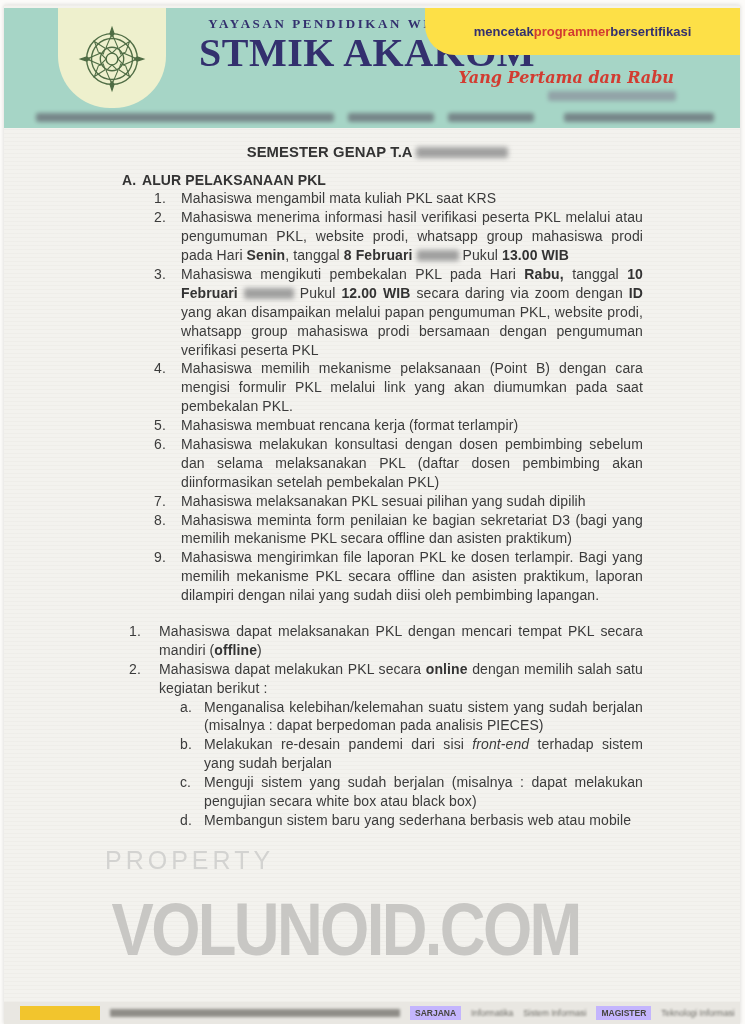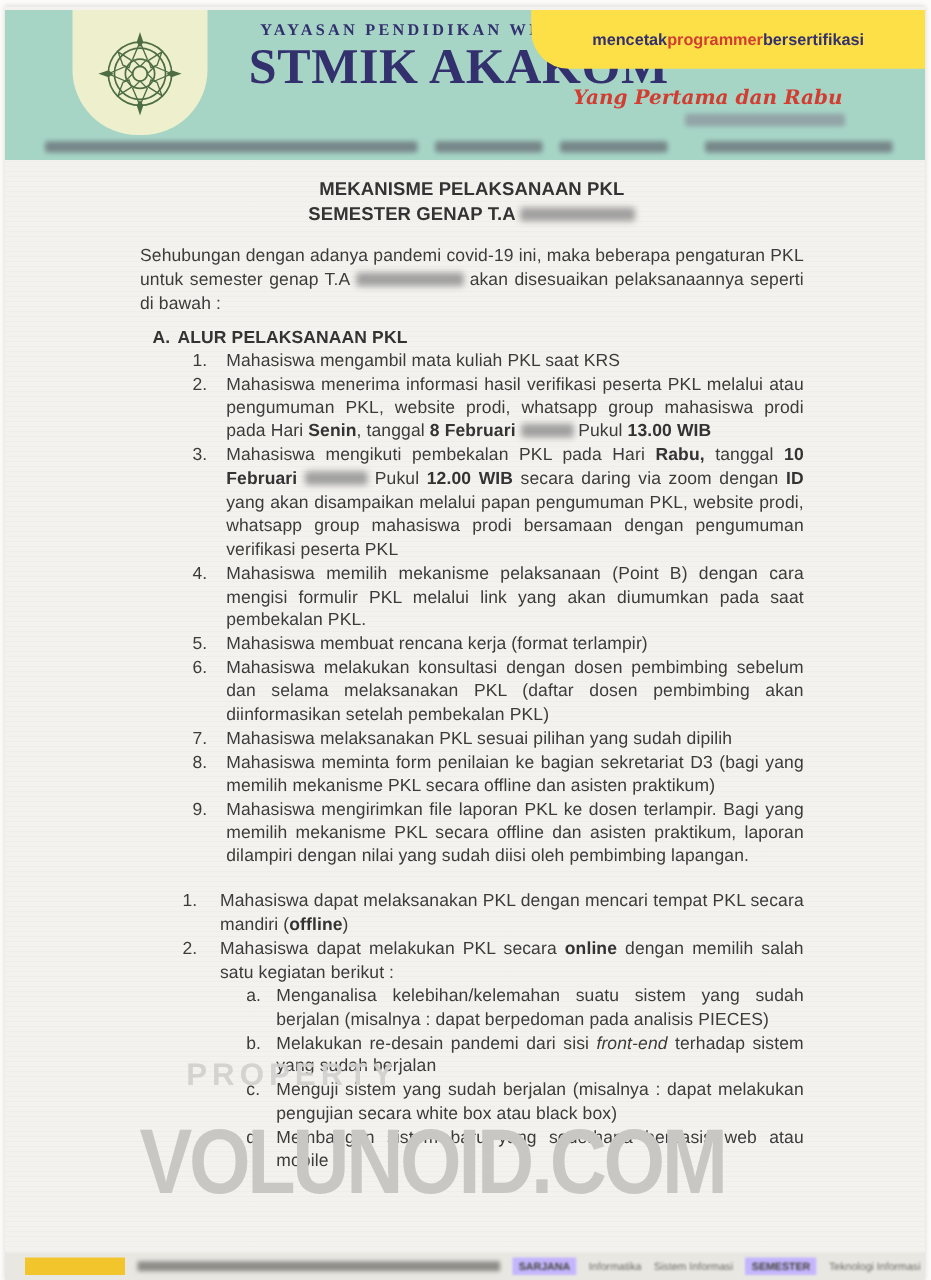--- a/index.html
+++ b/index.html
@@ -73,37 +73,36 @@
   }
   .intro { margin-top:13px; text-align:justify; }
   .section-head { margin-top:8px; font-weight:700; color:#333; }
   .sec-label { display:inline-block; min-width:30px; padding-left:10px; }
   ol.num-list { list-style:none; counter-reset:item; }
   ol.num-list > li {
     counter-increment:item; position:relative; text-align:justify; 
   }
   .list-a > li { margin-left:69px; margin-right:0; }
   .list-a > li::before { content:counter(item) "."; position:absolute; left:-27px; }
-  .list-b > li { margin-left:64px; }
+  .list-b > li { margin-left:47px; }
   .list-b > li::before { content:counter(item) "."; position:absolute; left:-30px; }
   ol.alpha-list { list-style:none; counter-reset:alpha; }
   ol.alpha-list > li {
     counter-increment:alpha; position:relative; margin-left:45px; text-align:justify;
   }
   ol.alpha-list > li::before { content:counter(alpha, lower-alpha) "."; position:absolute; left:-24px; }
   .note { margin-left:-8px; text-align:justify; }
   .b { font-weight:700; color:#333; }
   .i { font-style:italic; }
   .section-b { margin-top:17px; }
   
   .wm-property {
     position:absolute; left:101px; top:841px;
-    font-size:25px; font-weight:700; letter-spacing:4px; color:#d0d0ce; opacity:0.9;
+    font-size:25px; font-weight:400; letter-spacing:4px; color:#d0d0ce; opacity:0.9;
     filter:blur(0.5px);
-    margin-left:44px;
   }
   .wm-site {
     position:absolute; left:104px; top:884px; width:540px; text-align:center;
     font-size:72px; font-weight:800; color:#c8c7c4; letter-spacing:-3px;
     transform:scaleX(0.88) scaleY(1.02); transform-origin:left center;
     white-space:nowrap; filter:blur(0.3px);
   }
   
   .footer-strip {
     position:absolute; left:0; right:0; bottom:0; height:22px;
@@ -167,25 +166,23 @@
     <div class="address-strip">
       <div class="blur-bar ab1"></div>
       <div class="blur-bar ab2"></div>
       <div class="blur-bar ab3"></div>
       <div class="blur-bar ab4"></div>
     </div>
   </header>
 
   <main class="doc-body">
     <div class="doc-title">
-      <div>MEKANISME PELAKSANAAN PKL</div>
       <div><span class="b">SEMESTER GENAP T.A </span><span class="redact" style="width: 92px;"></span></div>
     </div>
 
-    <p class="intro"><span>Sehubungan dengan adanya pandemi covid-19 ini, maka beberapa pengaturan PKL untuk semester genap T.A </span><span class="redact" style="width: 86px;"></span><span> akan disesuaikan pelaksanaannya seperti di bawah :</span></p>
 
     <div class="section">
       <div class="section-head">
         <span class="sec-label">A.</span><span>ALUR PELAKSANAAN PKL</span>
       </div>
       <ol class="num-list list-a">
         <li>Mahasiswa mengambil mata kuliah PKL saat KRS</li>
         <li><span>Mahasiswa menerima informasi hasil verifikasi peserta PKL melalui atau pengumuman PKL, website prodi, whatsapp group mahasiswa prodi pada Hari </span><span class="b">Senin</span><span>, tanggal </span><span class="b">8 Februari</span><span> </span><span class="redact" style="width: 42px;"></span><span> Pukul </span><span class="b">13.00 WIB</span></li>
         <li><span>Mahasiswa mengikuti pembekalan PKL pada Hari </span><span class="b">Rabu,</span><span> tanggal </span><span class="b">10 Februari</span><span> </span><span class="redact" style="width: 50px;"></span><span> Pukul </span><span class="b">12.00 WIB</span><span> secara daring via zoom dengan </span><span class="b">ID</span><span> yang akan disampaikan melalui papan pengumuman PKL, website prodi, whatsapp group mahasiswa prodi bersamaan dengan pengumuman verifikasi peserta PKL</span></li>
         <li>Mahasiswa memilih mekanisme pelaksanaan (Point B) dengan cara mengisi formulir PKL melalui link yang akan diumumkan pada saat pembekalan PKL.</li>
@@ -215,17 +212,17 @@
 
   <div class="wm-property">PROPERTY</div>
   <div class="wm-site">VOLUNOID.COM</div>
 
   <footer class="footer-strip">
     <div class="f-yellow"></div>
     <div class="f-blur fb1"></div>
     <div class="f-hl">SARJANA</div>
     <div class="f-txt">Informatika</div>
     <div class="f-txt">Sistem Informasi</div>
-    <div class="f-hl">SEMESTER</div>
+    <div class="f-hl">MAGISTER</div>
     <div class="f-txt">Teknologi Informasi</div>
   </footer>
 
 </div>
 
 </body></html>

